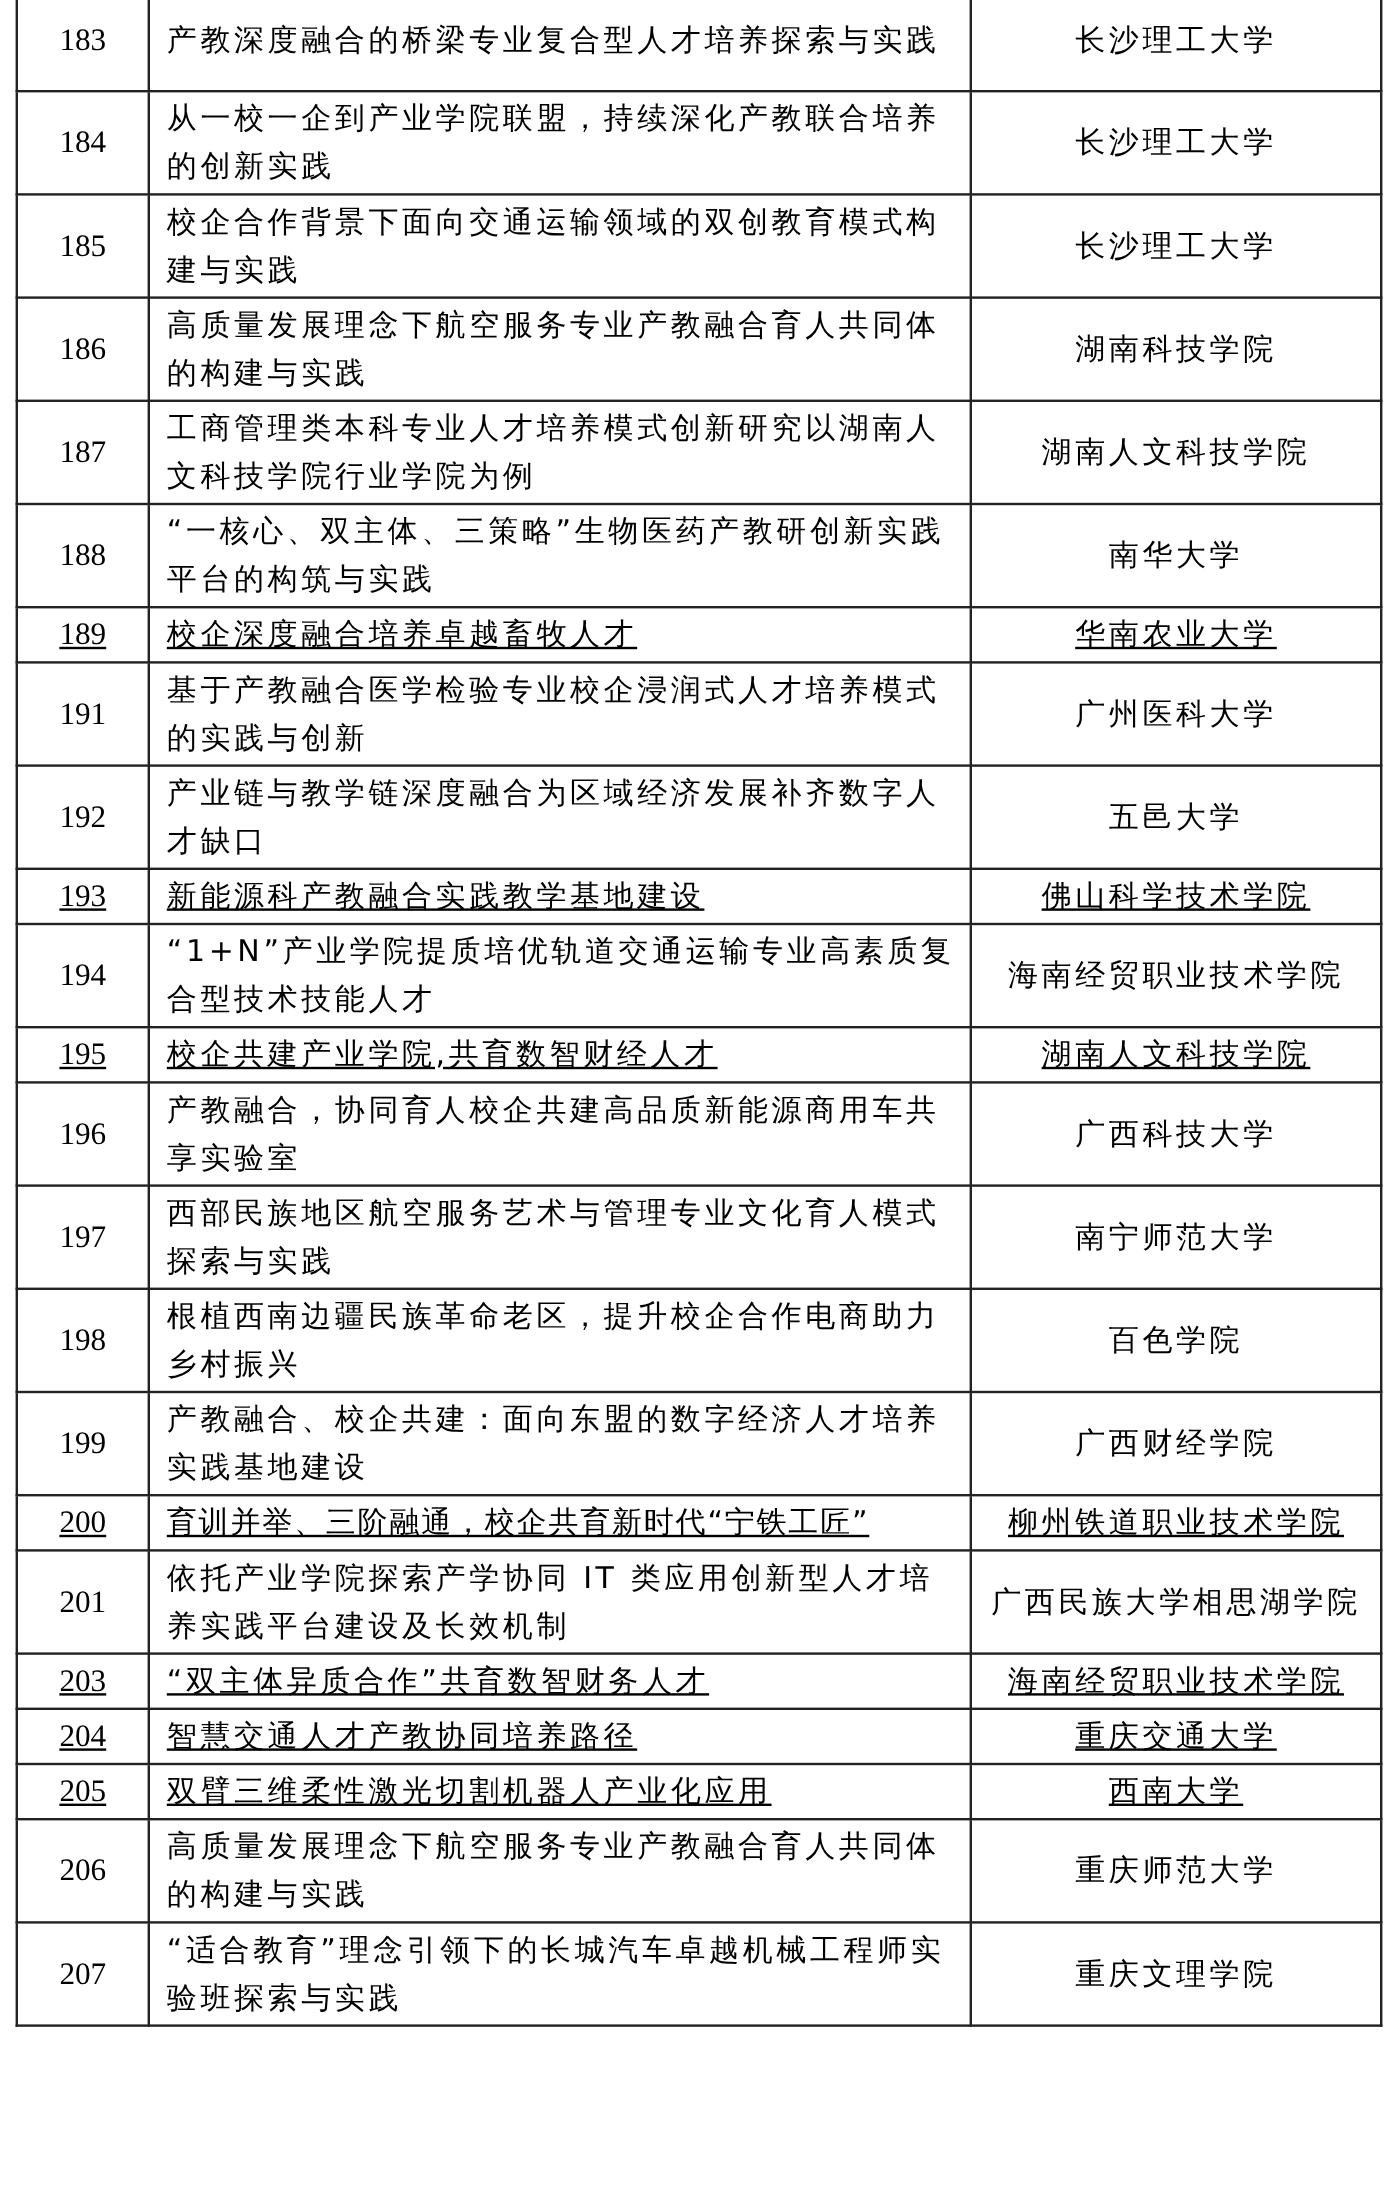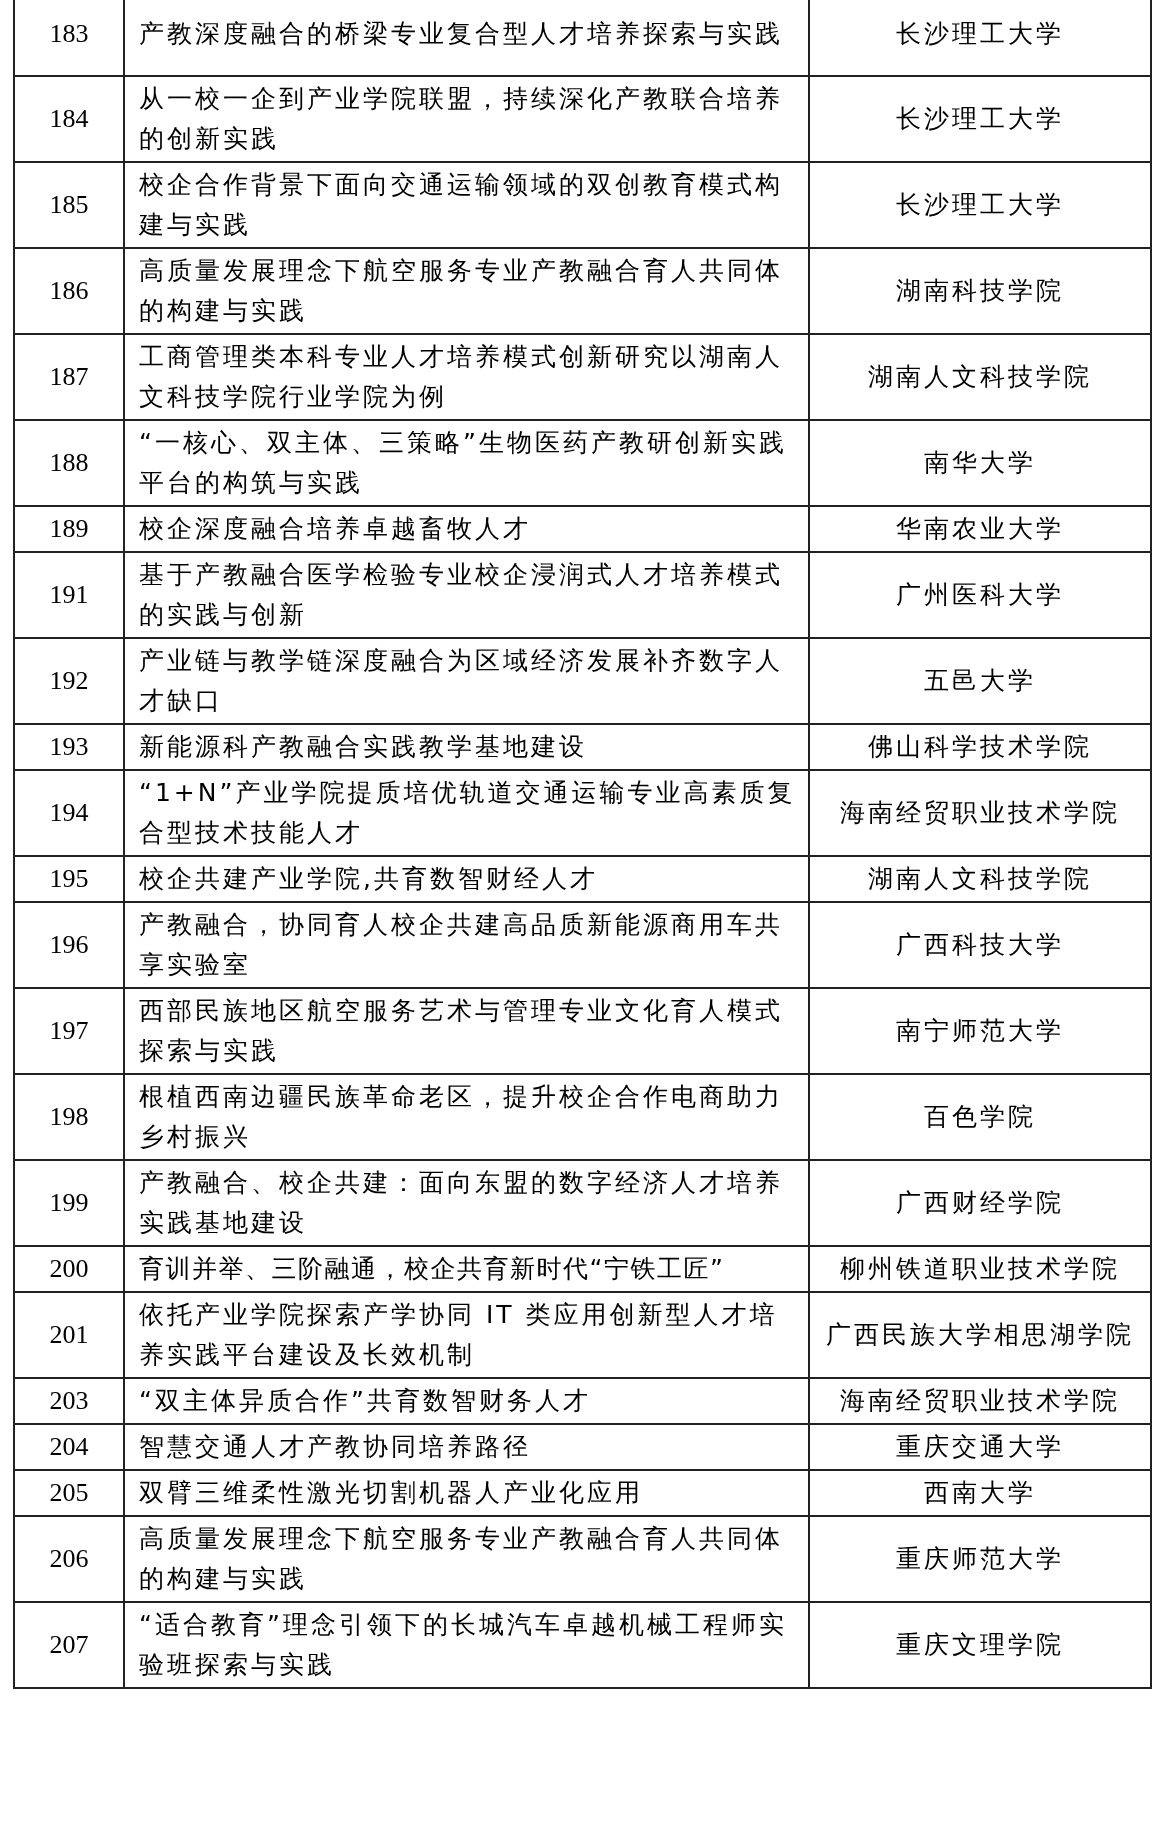--- a/index.html
+++ b/index.html
@@ -4,21 +4,21 @@
 <style>
   html, body { margin:0; padding:0; background:#ffffff; }
   body { width:1158px; height:1831px; overflow:hidden; position:relative; }
   .wrap { position:absolute; left:13px; top:-10px; width:1137px; }
   table { border-collapse:collapse; width:1137px; table-layout:fixed; color:#000; }
   col.c1 { width:110px; } col.c2 { width:685px; } col.c3 { width:342px; }
   td { border:2px solid #222; padding:0; vertical-align:middle; }
   td.num { text-align:center; font-family:"Liberation Serif", serif; font-size:26px; }
   td.title { text-align:left; padding:2px 8px 2px 14px; font-family:"DejaVu Sans", sans-serif; font-size:25px; letter-spacing:3px; line-height:40px; word-break:break-all; }
   td.org { text-align:center; padding:2px 6px; font-family:"DejaVu Sans", sans-serif; font-size:25px; letter-spacing:3px; line-height:40px; }
-  tr.d { height:85px; } tr.s { height:43px; }
+  tr.d { height:85px; } tr.s { height:43px;text-decoration:underline; }
 </style>
 </head>
 <body>
 
 <div class="wrap">
 <table>
   <colgroup>
         <col class="c1">
         <col class="c2">
         <col class="c3">

